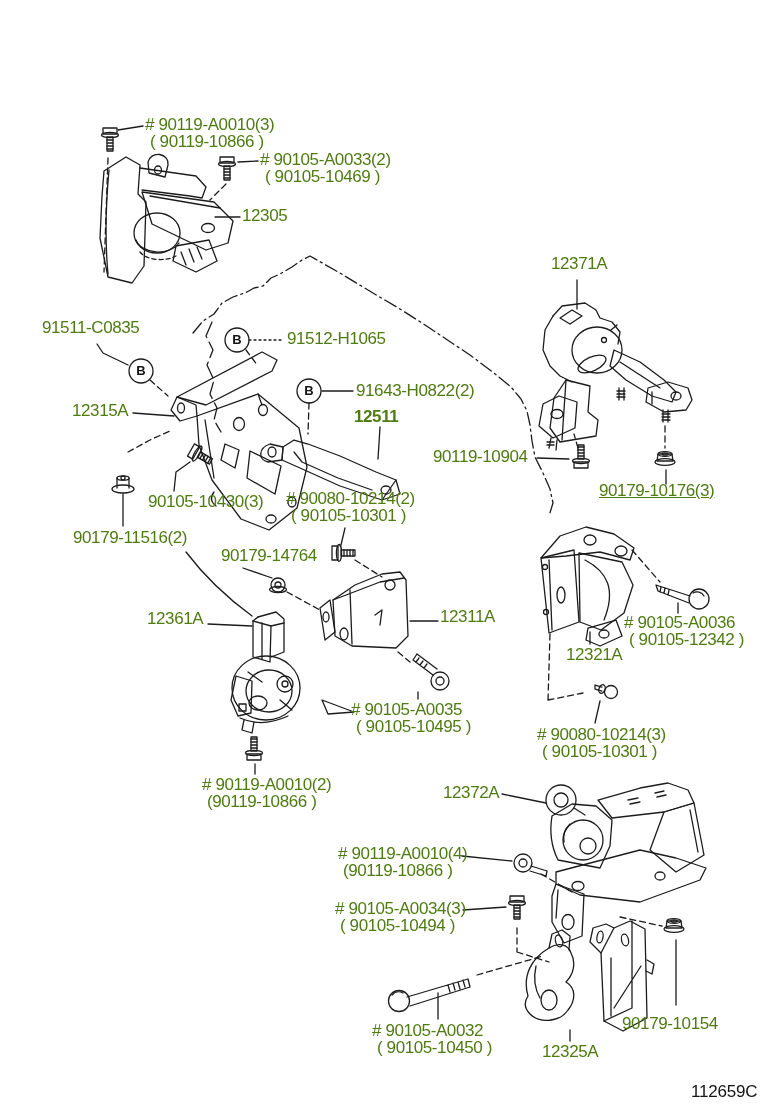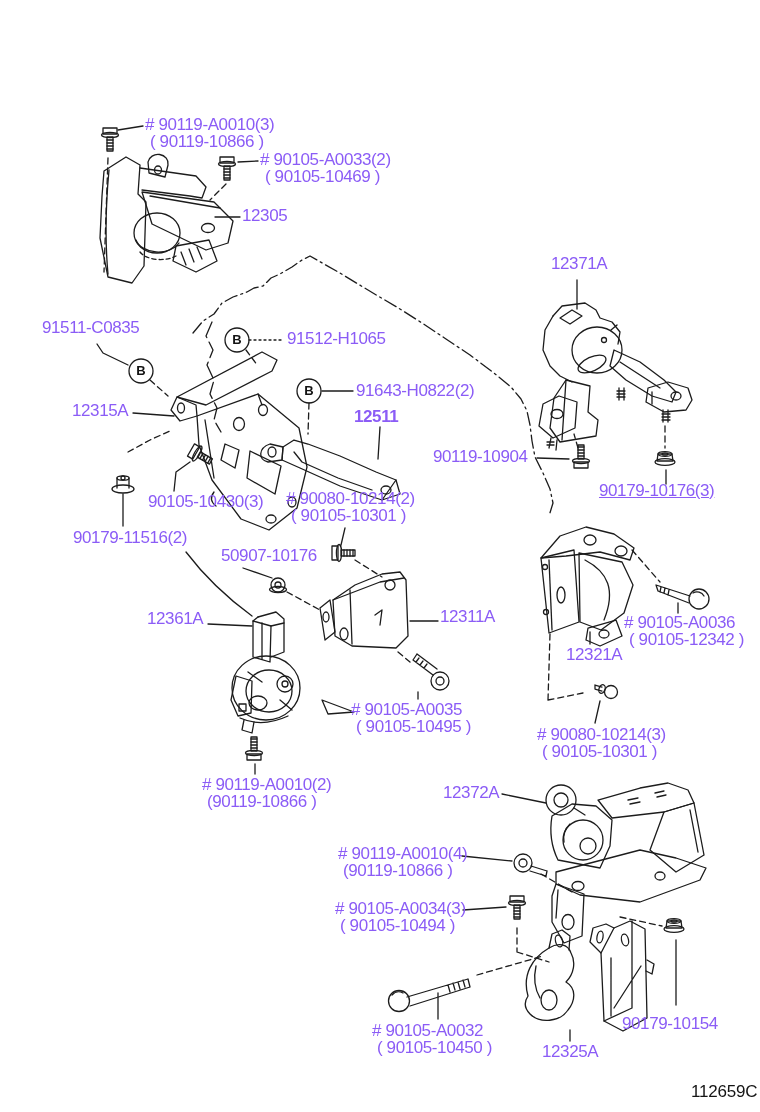--- a/index.html
+++ b/index.html
@@ -1,20 +1,20 @@
 <!DOCTYPE html>
 <html><head>
 <meta charset="utf-8">
 <style>
   html,body{margin:0;padding:0;background:#fff;}
   .stage{position:relative;width:760px;height:1112px;background:#ffffff;overflow:hidden;
          font-family:"Liberation Sans", sans-serif;}
   svg{position:absolute;left:0;top:0;}
   .art{stroke:#1c1c1c;fill:none;stroke-width:1.3;stroke-linecap:round;stroke-linejoin:round;}
-  .lbl{position:absolute;color:#8b5cf6;font-size:17px;line-height:17px;white-space:nowrap;letter-spacing:-0.4px;}
+  .lbl{position:absolute;color:#4d7c0f;font-size:17px;line-height:17px;white-space:nowrap;letter-spacing:-0.4px;}
   .lbl .t2{display:block;padding-left:5px;}
   .callout{position:absolute;color:#141414;font-size:13px;font-weight:600;transform:translate(-50%,-52%);}
   .docnum{position:absolute;color:#141414;font-size:17px;letter-spacing:-0.2px;}
 </style>
 </head>
 <body>
 
 <div class="stage">
 
 <svg width="760" height="1112" viewBox="0 0 760 1112">
@@ -295,21 +295,21 @@
 <div class="lbl" style="left:42px;top:319px;">91511-C0835</div>
 <div class="lbl" style="left:287px;top:330px;text-align:center;">91512-H1065</div>
 <div class="lbl" style="left:72px;top:402px;">12315A</div>
 <div class="lbl" style="left:356px;top:382px;">91643-H0822(2)</div>
 <div class="lbl" style="left:354px;top:408px;font-weight:bold;">12511</div>
 <div class="lbl" style="left:433px;top:448px;">90119-10904</div>
 <div class="lbl" style="left:599px;top:482px;text-decoration:underline;">90179-10176(3)</div>
 <div class="lbl" style="left:148px;top:493px;">90105-10430(3)</div>
 <div class="lbl" style="left:286px;top:490px;"><span># 90080-10214(2)</span><span class="t2">( 90105-10301 )</span></div>
 <div class="lbl" style="left:73px;top:529px;">90179-11516(2)</div>
-<div class="lbl" style="left:221px;top:547px;">50907-10176</div>
+<div class="lbl" style="left:221px;top:547px;">90179-14764</div>
 <div class="lbl" style="left:147px;top:610px;">12361A</div>
 <div class="lbl" style="left:440px;top:608px;">12311A</div>
 <div class="lbl" style="left:624px;top:614px;"><span># 90105-A0036</span><span class="t2">( 90105-12342 )</span></div>
 <div class="lbl" style="left:566px;top:646px;">12321A</div>
 <div class="lbl" style="left:351px;top:701px;"><span># 90105-A0035</span><span class="t2">( 90105-10495 )</span></div>
 <div class="lbl" style="left:537px;top:726px;"><span># 90080-10214(3)</span><span class="t2">( 90105-10301 )</span></div>
 <div class="lbl" style="left:180px;top:776px;margin-left:22px;"><span># 90119-A0010(2)</span><span class="t2">(90119-10866 )</span></div>
 <div class="lbl" style="left:443px;top:784px;">12372A</div>
 <div class="lbl" style="left:338px;top:845px;"><span># 90119-A0010(4)</span><span class="t2">(90119-10866 )</span></div>
 <div class="lbl" style="left:335px;top:900px;"><span># 90105-A0034(3)</span><span class="t2">( 90105-10494 )</span></div>

